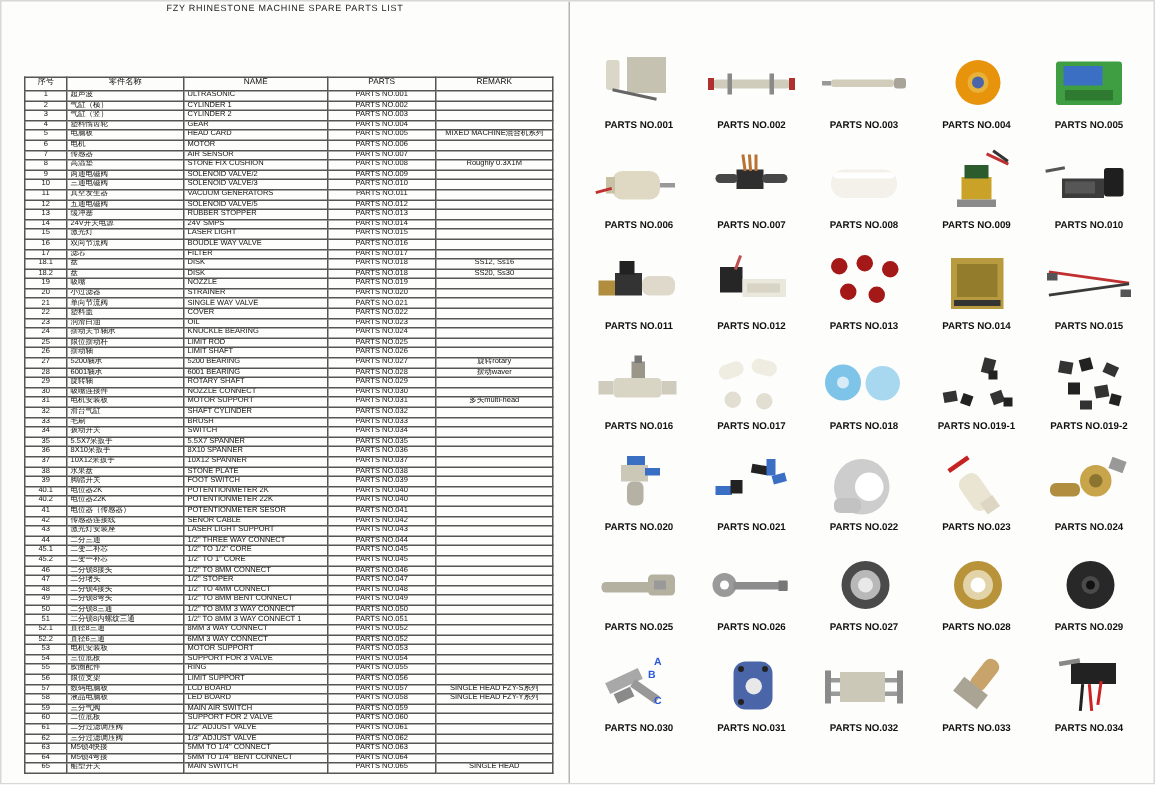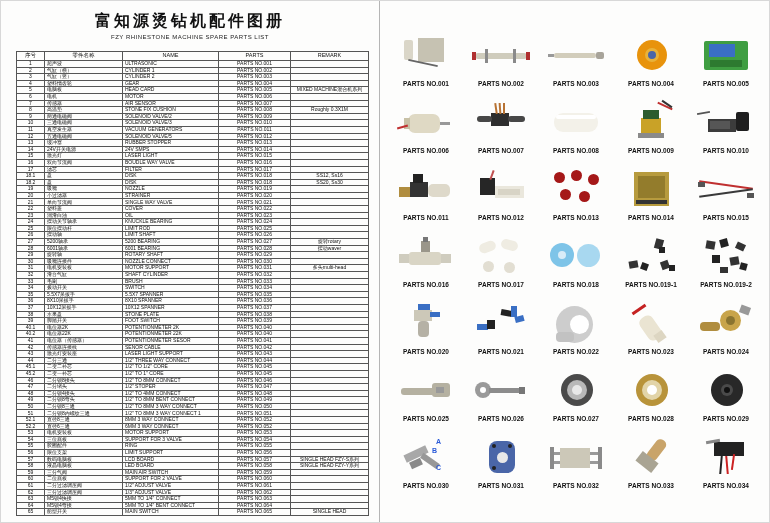--- a/index.html
+++ b/index.html
@@ -27,21 +27,20 @@
   .cell{position:relative;text-align:center;}
   .art{position:relative;width:60px;height:44px;margin:3px auto 2px;}
   .art div{position:absolute;}
   .lab{font-size:6.5px;font-weight:bold;color:#111;white-space:nowrap;}
 </style>
 </head>
 <body>
 
 <div class="page">
   <div class="left-panel">
-    <div class="title">富知源烫钻机配件图册</div>
     <div class="subtitle">FZY RHINESTONE MACHINE SPARE PARTS LIST</div>
     <table class="parts-table">
       <colgroup>
         <col style="width:28px">
           <col style="width:78px">
           <col style="width:96px">
         <col style="width:72px">
           <col style="width:78px">
       </colgroup>
       <thead>

